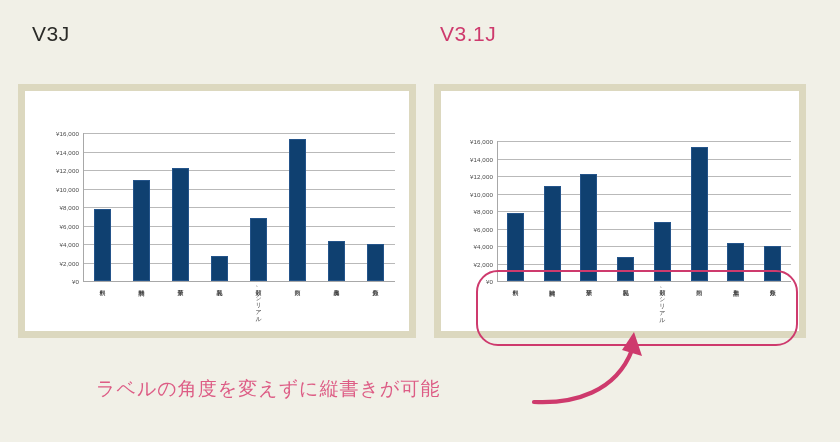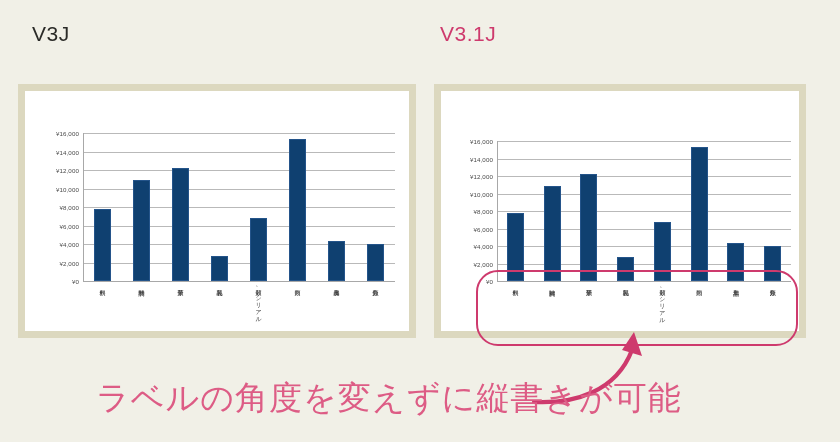--- a/index.html
+++ b/index.html
@@ -131,21 +131,21 @@
     border-radius: 22px;
     background: transparent;
     pointer-events: none;
   }
 
   
   #annotation-text {
     position: absolute;
     left: 96px;
     top: 376px;
-    font-size: 33px;
+    font-size: 19px;
     color: #dd5c85;
     letter-spacing: 1px;
     white-space: nowrap;
     font-family: Liberation Serif, serif;
   }
 
   #arrow-svg {
     position: absolute;
     left: 530px;
     top: 330px;

